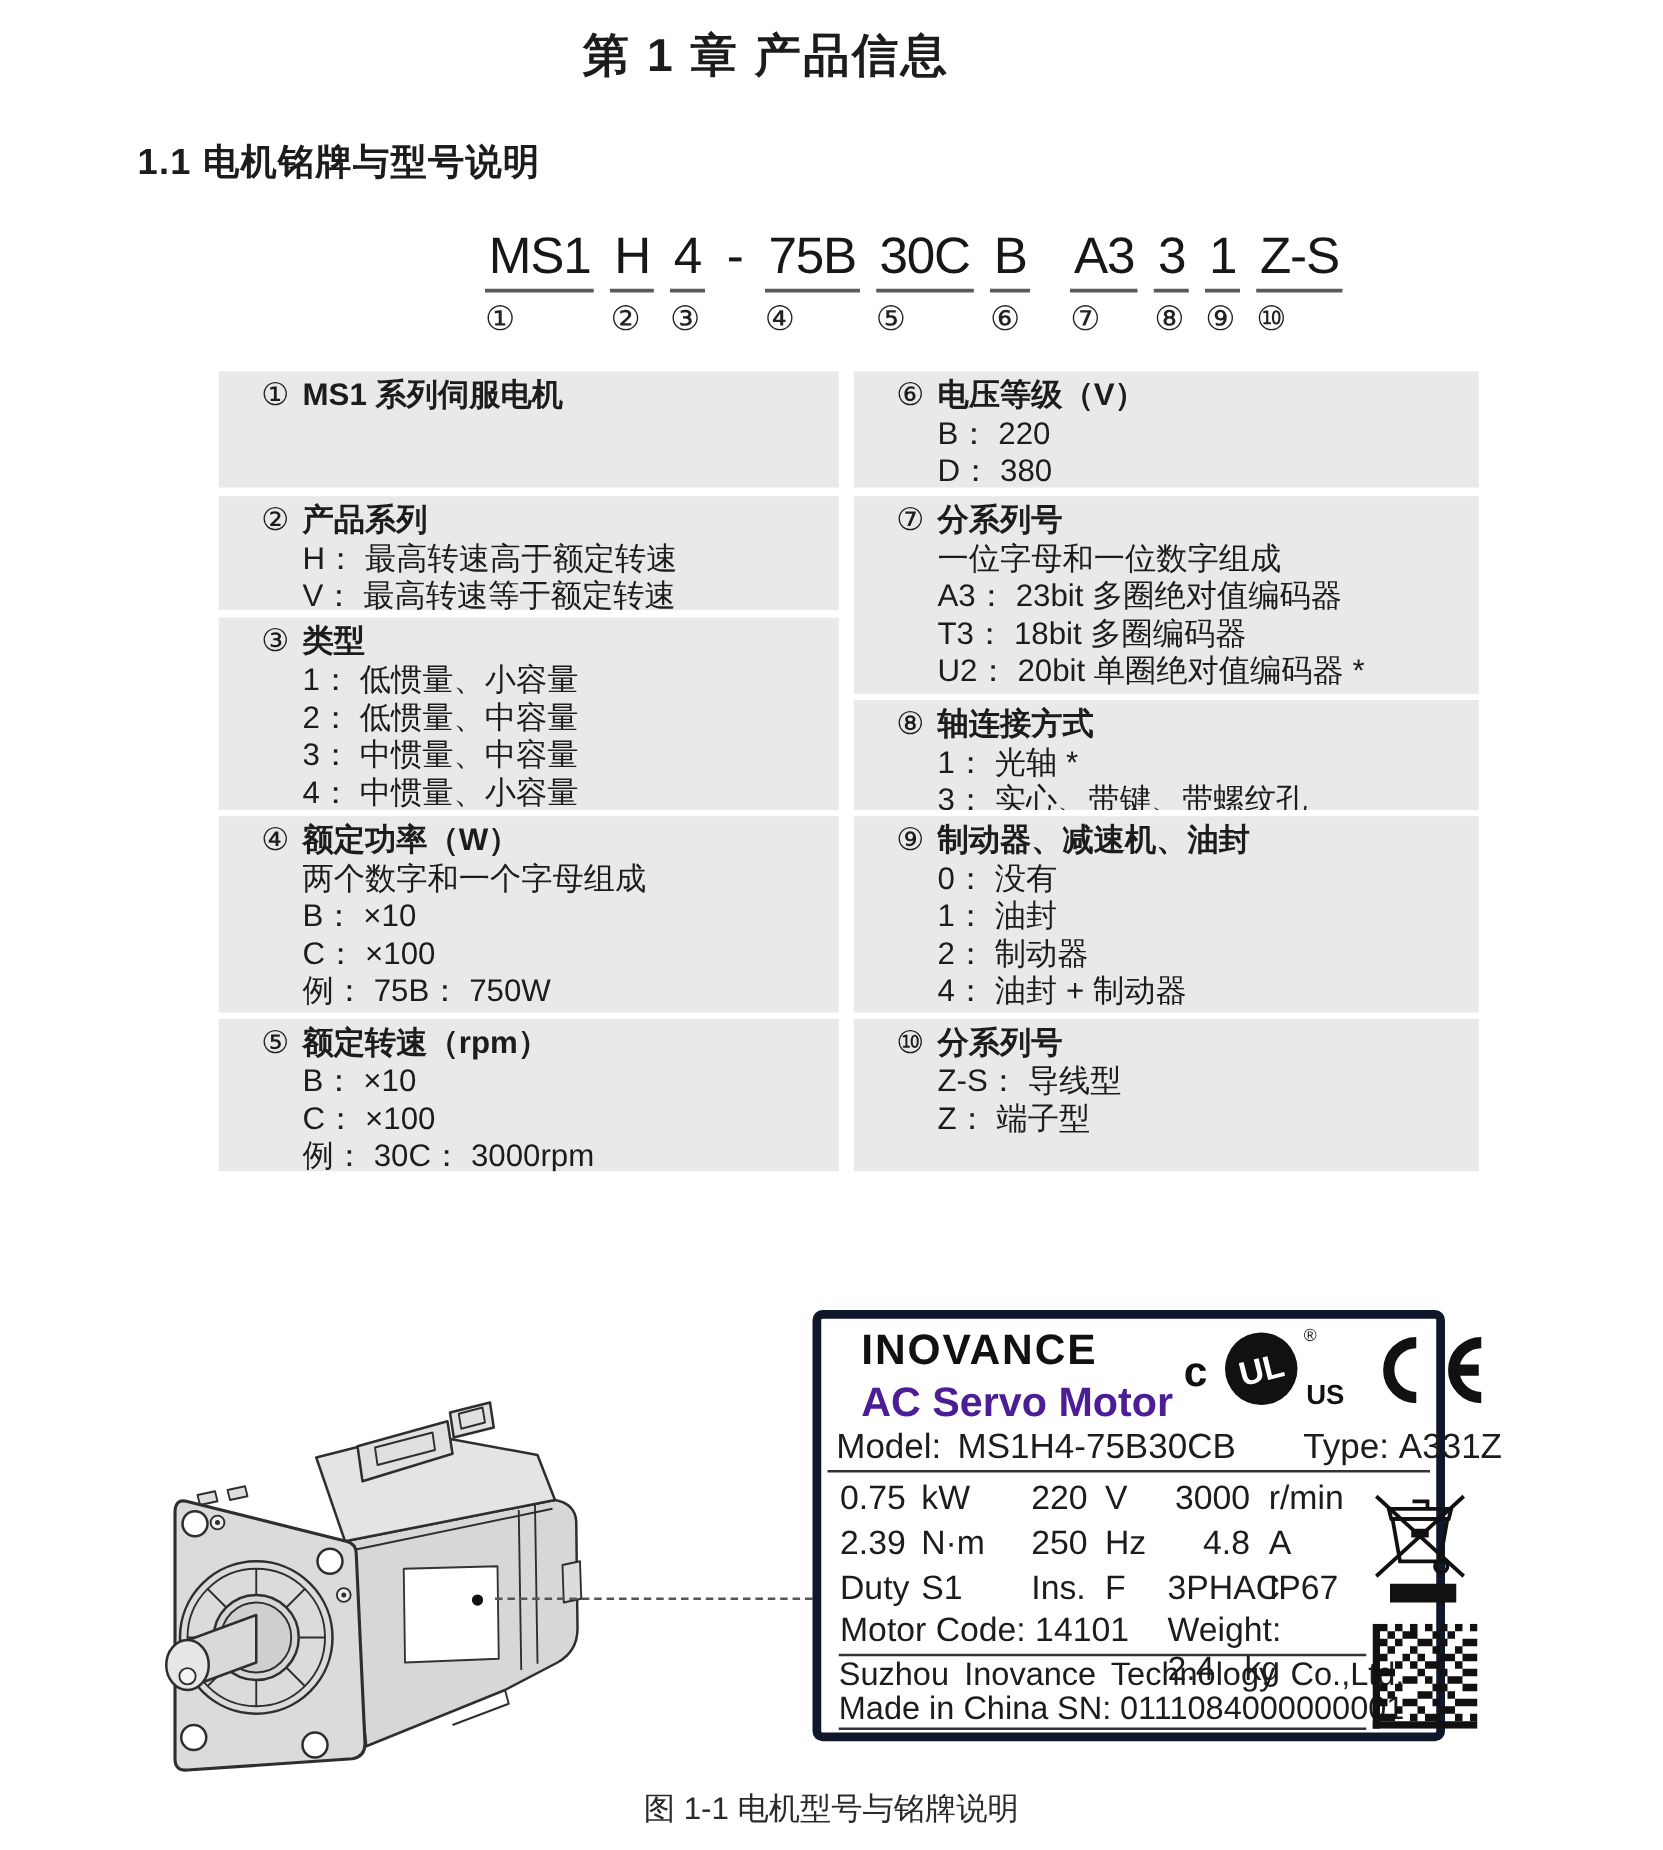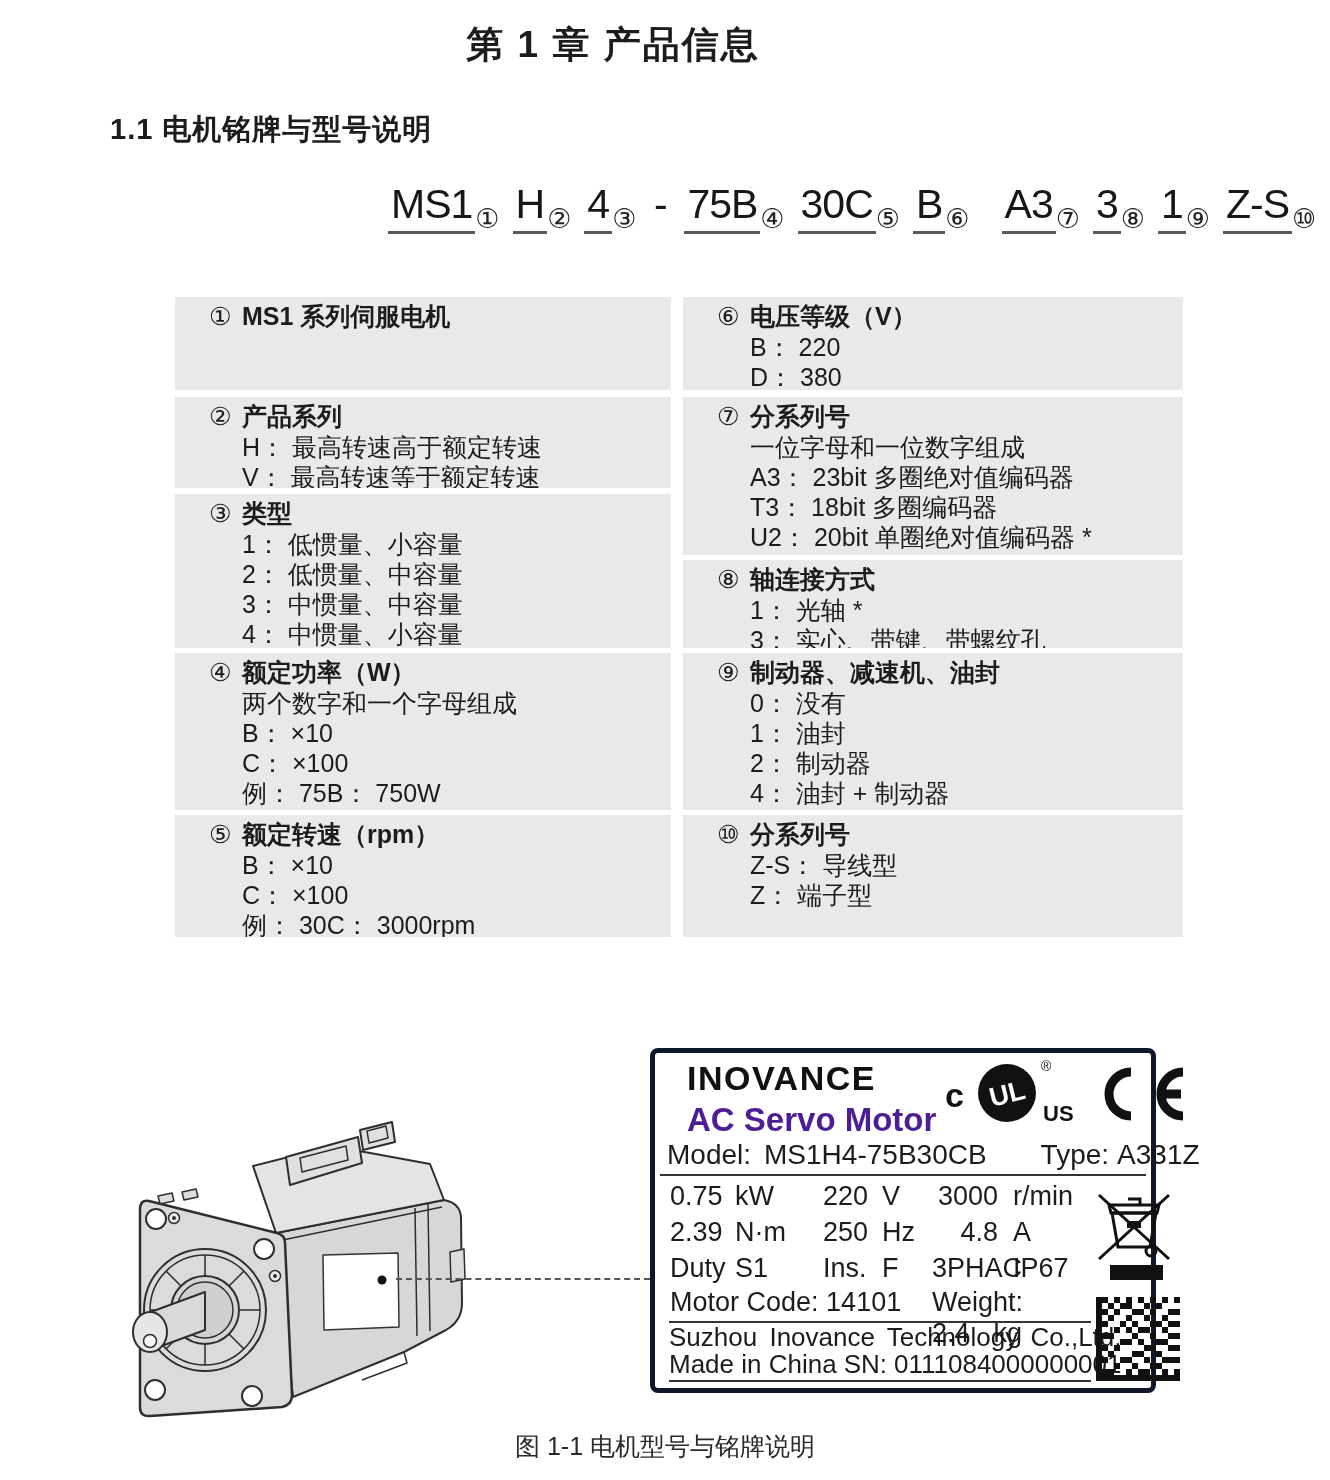--- a/index.html
+++ b/index.html
@@ -5,36 +5,36 @@
   html,body{margin:0;padding:0;background:#ffffff;}
   body{width:1330px;height:1480px;position:relative;font-family:"Liberation Sans","DejaVu Sans",sans-serif;color:#1c1c1c;}
   .abs{position:absolute;}
 
   
   .chapter-title{left:0;top:20px;width:1226px;text-align:center;font-size:37px;font-weight:bold;letter-spacing:2px;}
   .section-title{left:110px;top:110px;font-size:29px;font-weight:bold;letter-spacing:1px;}
 
   
   .model-row{left:388px;top:180px;display:flex;align-items:flex-start;gap:13px;}
-  .seg{display:flex;flex-direction:row;align-items:flex-end;}
+  .seg{display:flex;flex-direction:column;align-items:flex-start;}
   .seg-t{font-size:41px;line-height:48px;letter-spacing:-1px;padding:0 3px 3px 3px;border-bottom:3px solid #5a5a5a;text-align:center;min-width:16px;color:#171717;}
   .seg.nol .seg-t{border-bottom-color:transparent;}
   .seg-n{font-size:27px;line-height:30px;margin-top:6px;text-align:center;color:#222;}
   .seg.gapL{margin-left:19px;}
 
   
   .legend-col{display:flex;flex-direction:column;}
   .cell{background:#e9e9e9;box-sizing:border-box;padding:4px 8px 0 34px;overflow:hidden;}
   .cell-title{display:flex;font-size:25px;line-height:31px;font-weight:bold;}
   .cell-num{font-weight:normal;width:33px;flex:none;}
   .cell-items{margin-left:33px;}
   .cell-item{font-size:25px;line-height:30px;}
 
   
-  .nameplate{left:650px;top:1048px;width:506px;height:345px;border:5px solid #0f172a;border-radius:8px;box-sizing:border-box;background:#fff;}
+  .nameplate{left:650px;top:1048px;width:506px;height:345px;border:7px solid #0f172a;border-radius:8px;box-sizing:border-box;background:#fff;}
   .np-brand{position:absolute;left:32px;top:6px;font-size:34px;font-weight:bold;letter-spacing:1.5px;color:#111;}
   .np-product{position:absolute;left:32px;top:48px;font-size:33px;font-weight:bold;color:#4c1d95;}
   .np-modelrow{position:absolute;left:12px;top:86px;font-size:28px;display:flex;align-items:baseline;white-space:nowrap;}
   .np-modelrow .v1{margin-left:13px;}
   .np-modelrow .l2{margin-left:54px;}
   .np-modelrow .v2{margin-left:8px;}
   .np-rule-full{position:absolute;left:5px;right:5px;top:121px;border-top:2px solid #333;}
   .np-specs{position:absolute;left:0;top:125px;width:458px;display:grid;grid-template-columns:65px 88px 59px 50px 66px 1fr;grid-auto-rows:36px;padding-left:15px;font-size:27px;align-items:center;}
   .np-specs .r{text-align:right;}
   .np-specs .p{padding-left:15px;}

